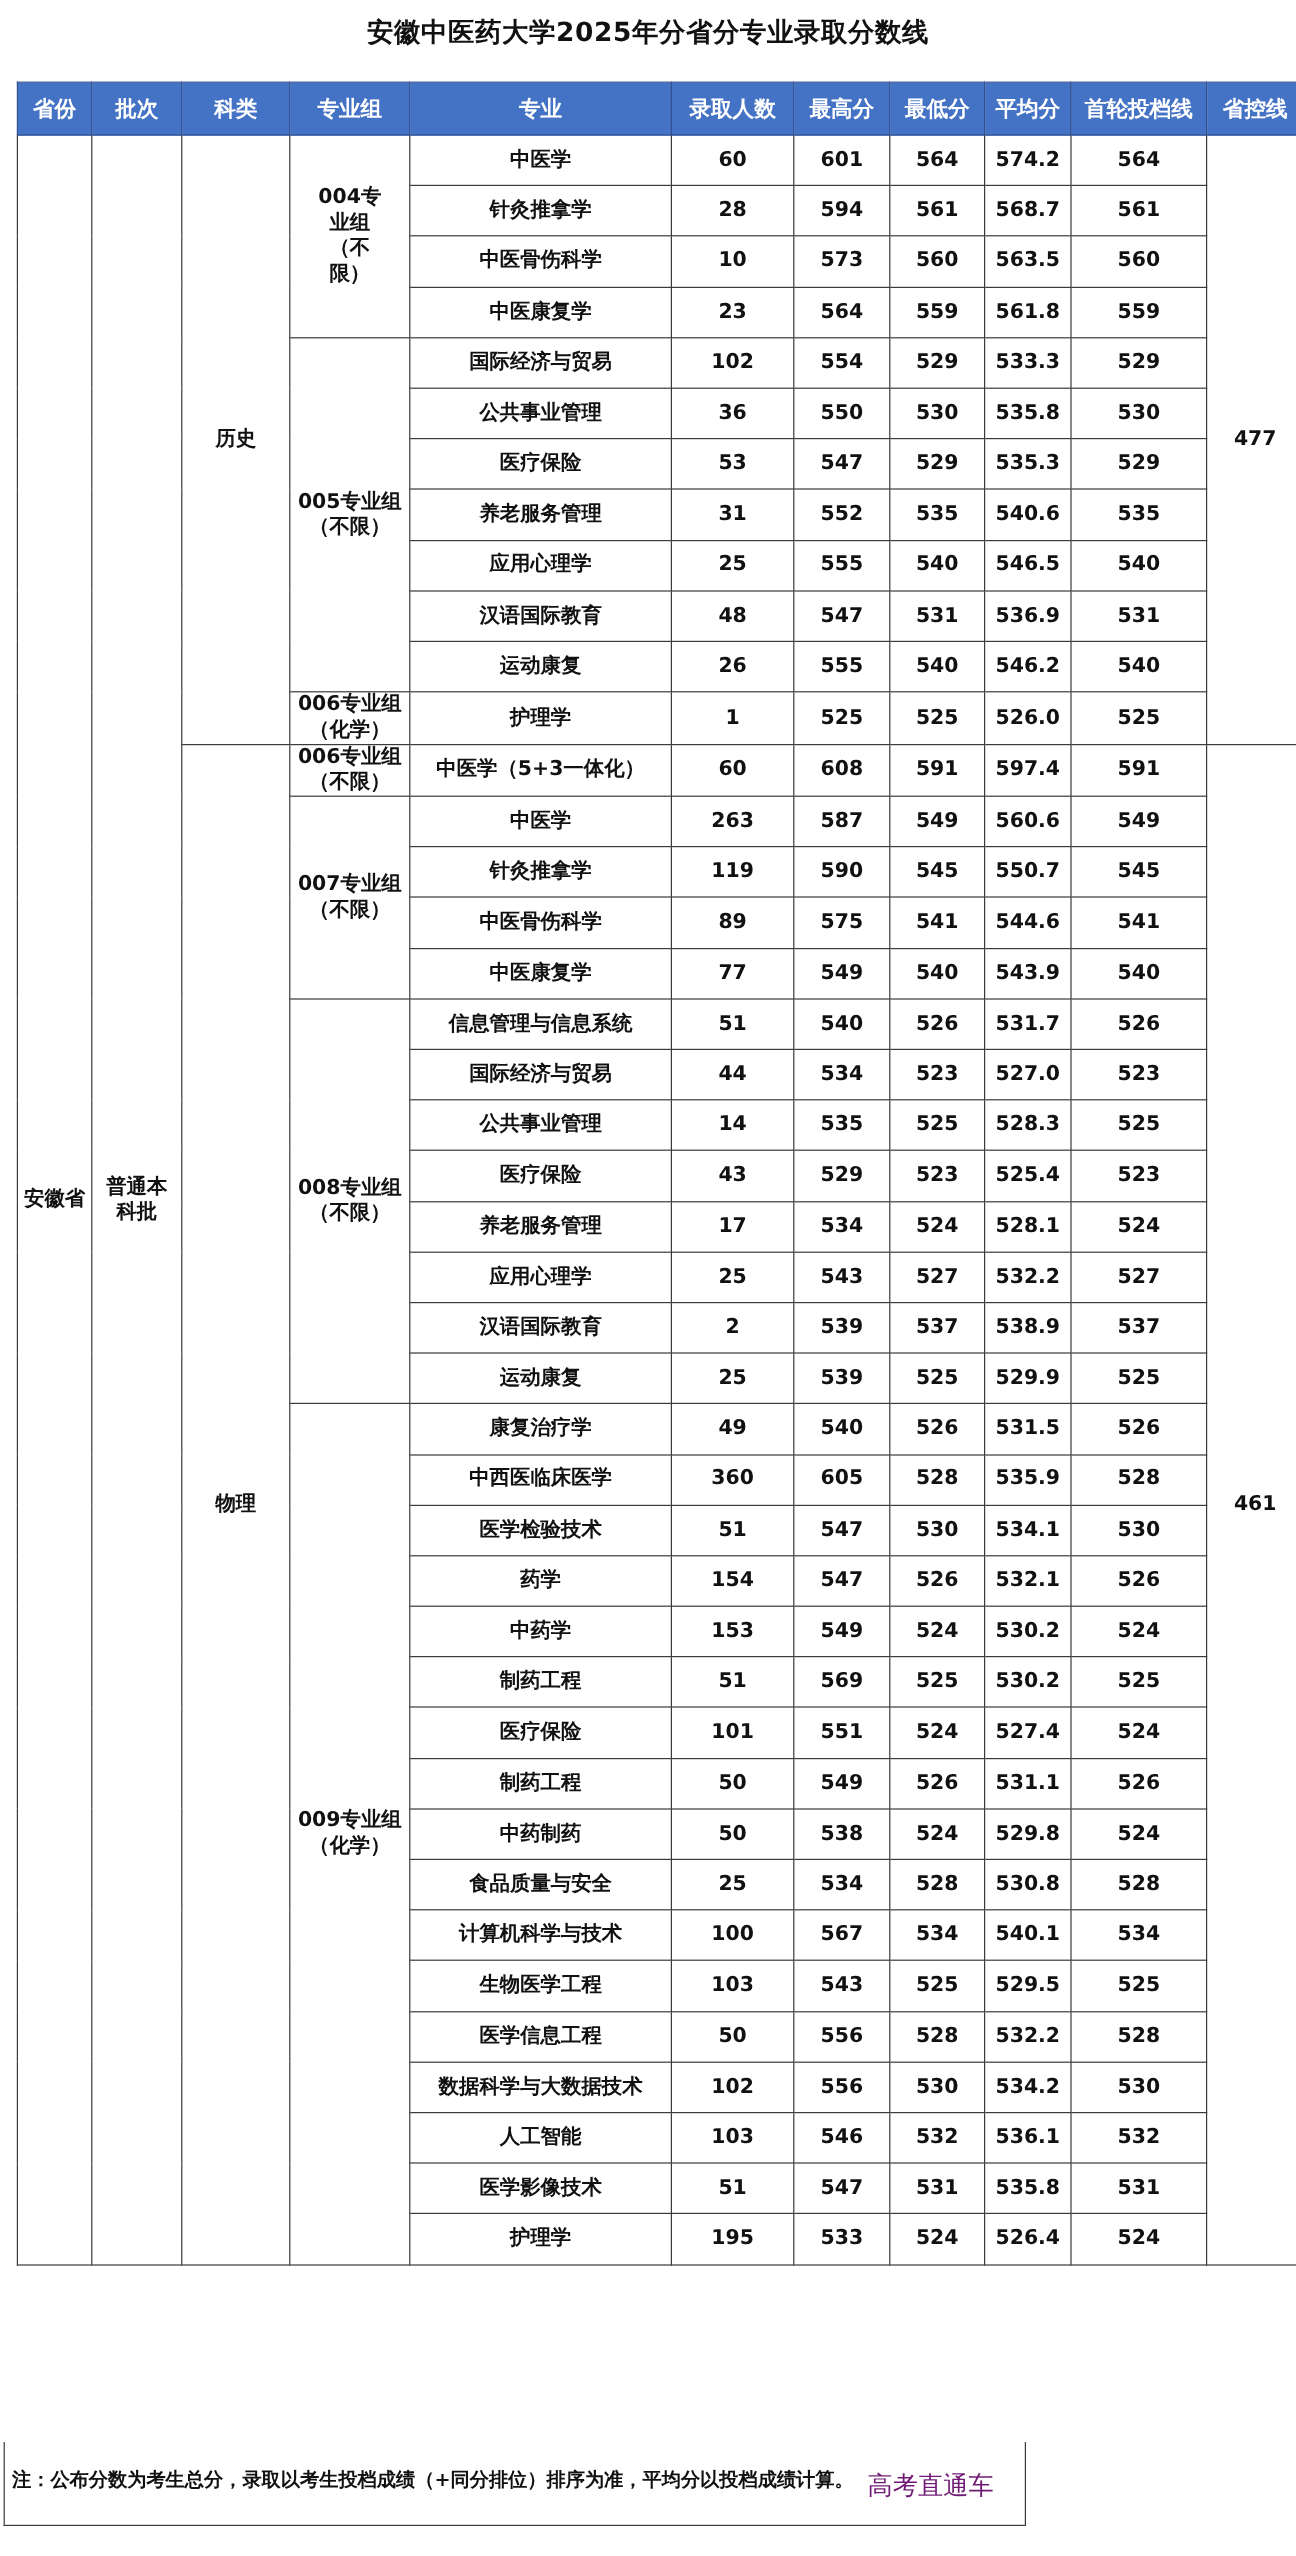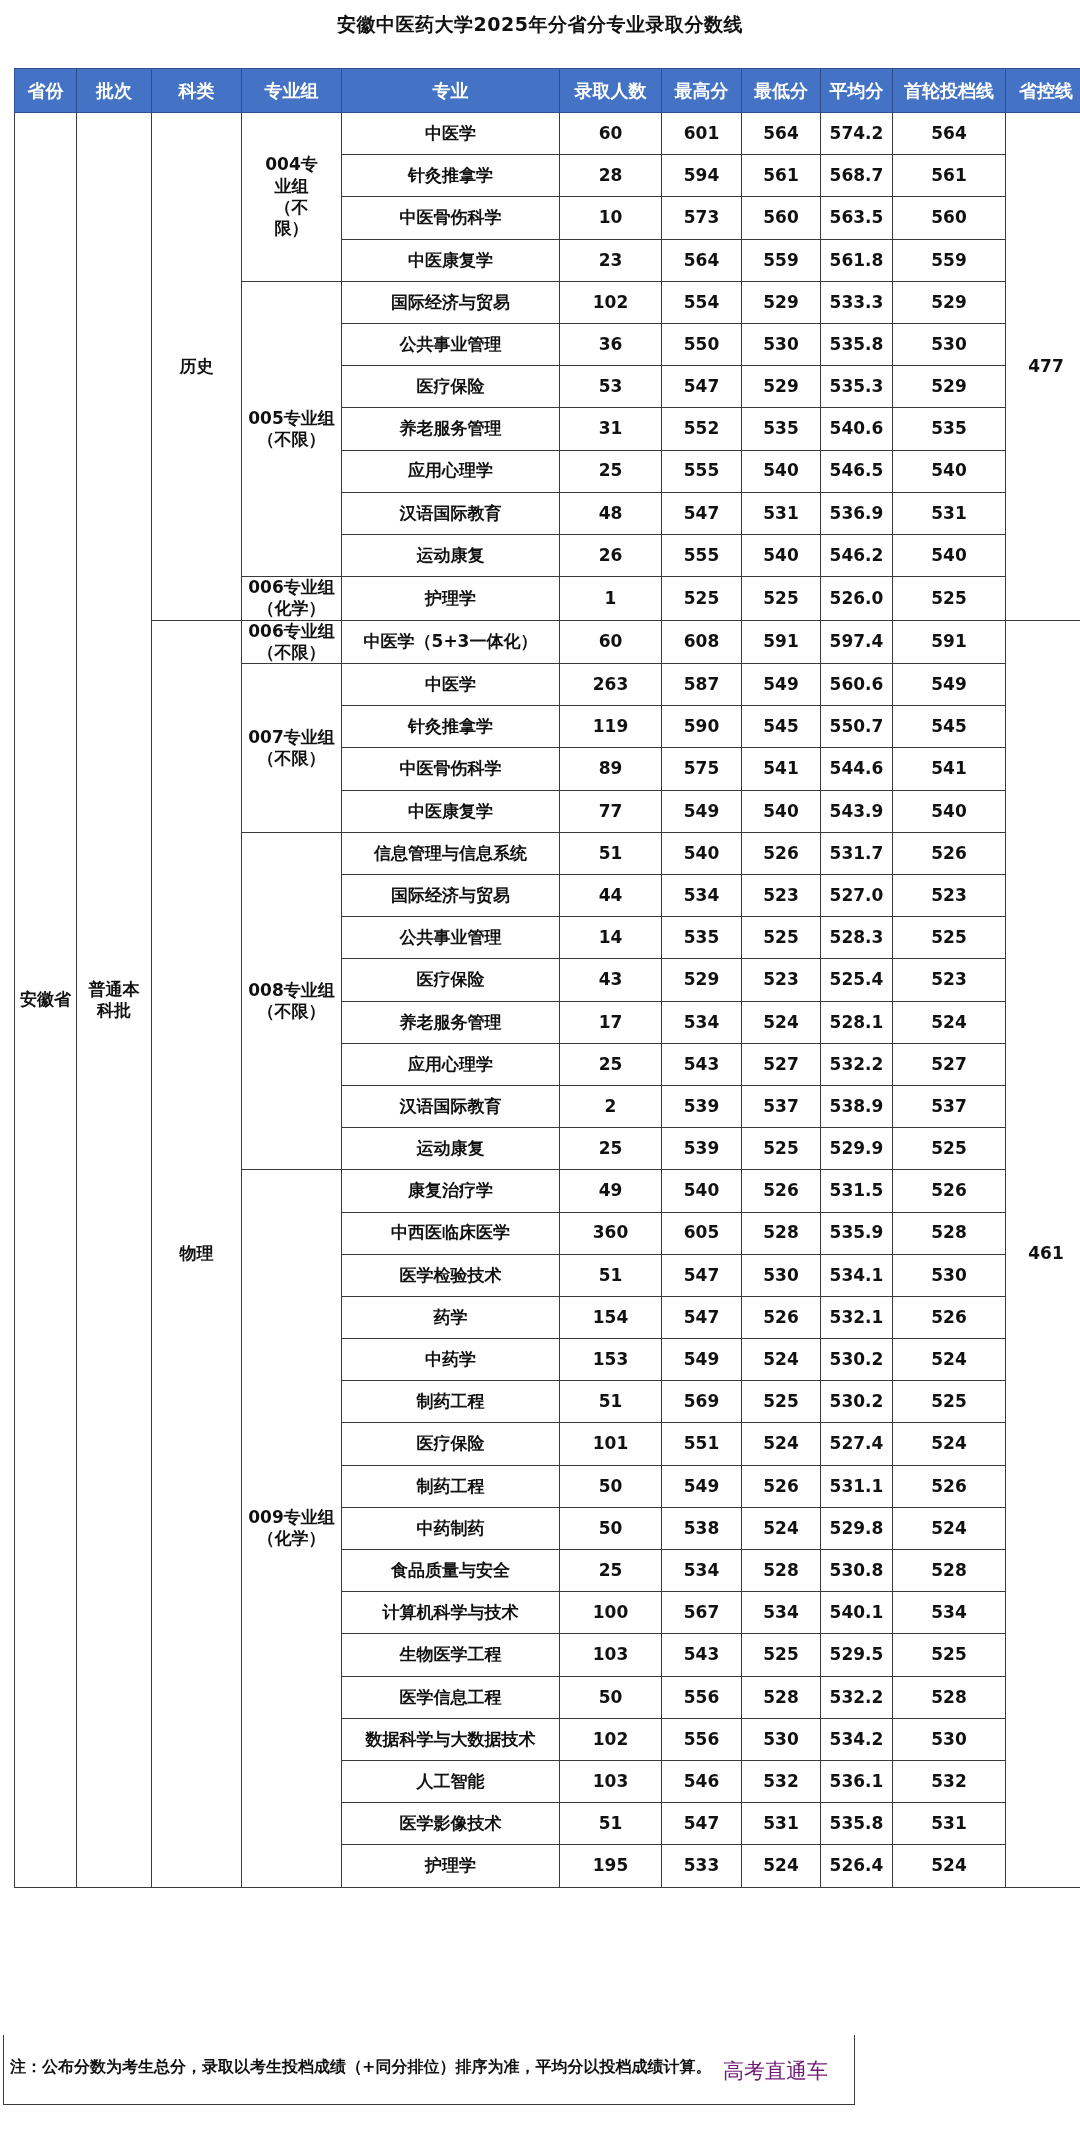--- a/index.html
+++ b/index.html
@@ -1,17 +1,17 @@
 <!DOCTYPE html>
 <html><head>
 <meta charset="utf-8">
 <style>
   html, body { margin:0; padding:0; background:#ffffff; }
   body { width:1080px; height:2130px; position:relative; font-family:"DejaVu Sans","Liberation Sans",sans-serif; color:#111; overflow:hidden; }
-  .title { position:absolute; top:12px; left:0; width:1080px; text-align:center; font-size:19px; font-weight:bold; letter-spacing:0.5px; }
+  .title { position:absolute; top:12px; left:0; width:1080px; text-align:center; font-size:22px; font-weight:bold; letter-spacing:0.5px; }
   table.grid { position:absolute; top:68px; left:14px; width:1072px; border-collapse:collapse; table-layout:fixed; }
   table.grid th, table.grid td { border:1.5px solid #3a3a3a; text-align:center; vertical-align:middle; font-weight:bold; padding:0; }
   table.grid thead th { background:#4472c4; color:#ffffff; height:43px; font-size:18px; border-color:#2f4f8f; }
   table.grid tbody td { height:41.2px; font-size:17px; line-height:1.25; }
   td.merged { font-size:17px; }
   td.sep { border-top:3px solid #555; }
   .footer { position:absolute; top:2035px; left:3px; width:852px; height:70px; border:1.5px solid #3a3a3a; border-top:none; box-sizing:border-box; }
   .footer .note { position:absolute; left:6px; top:22px; font-size:16px; font-weight:bold; }
   .footer .watermark { position:absolute; right:26px; top:22px; font-size:21px; color:#701a75; font-weight:normal; }
 </style>

